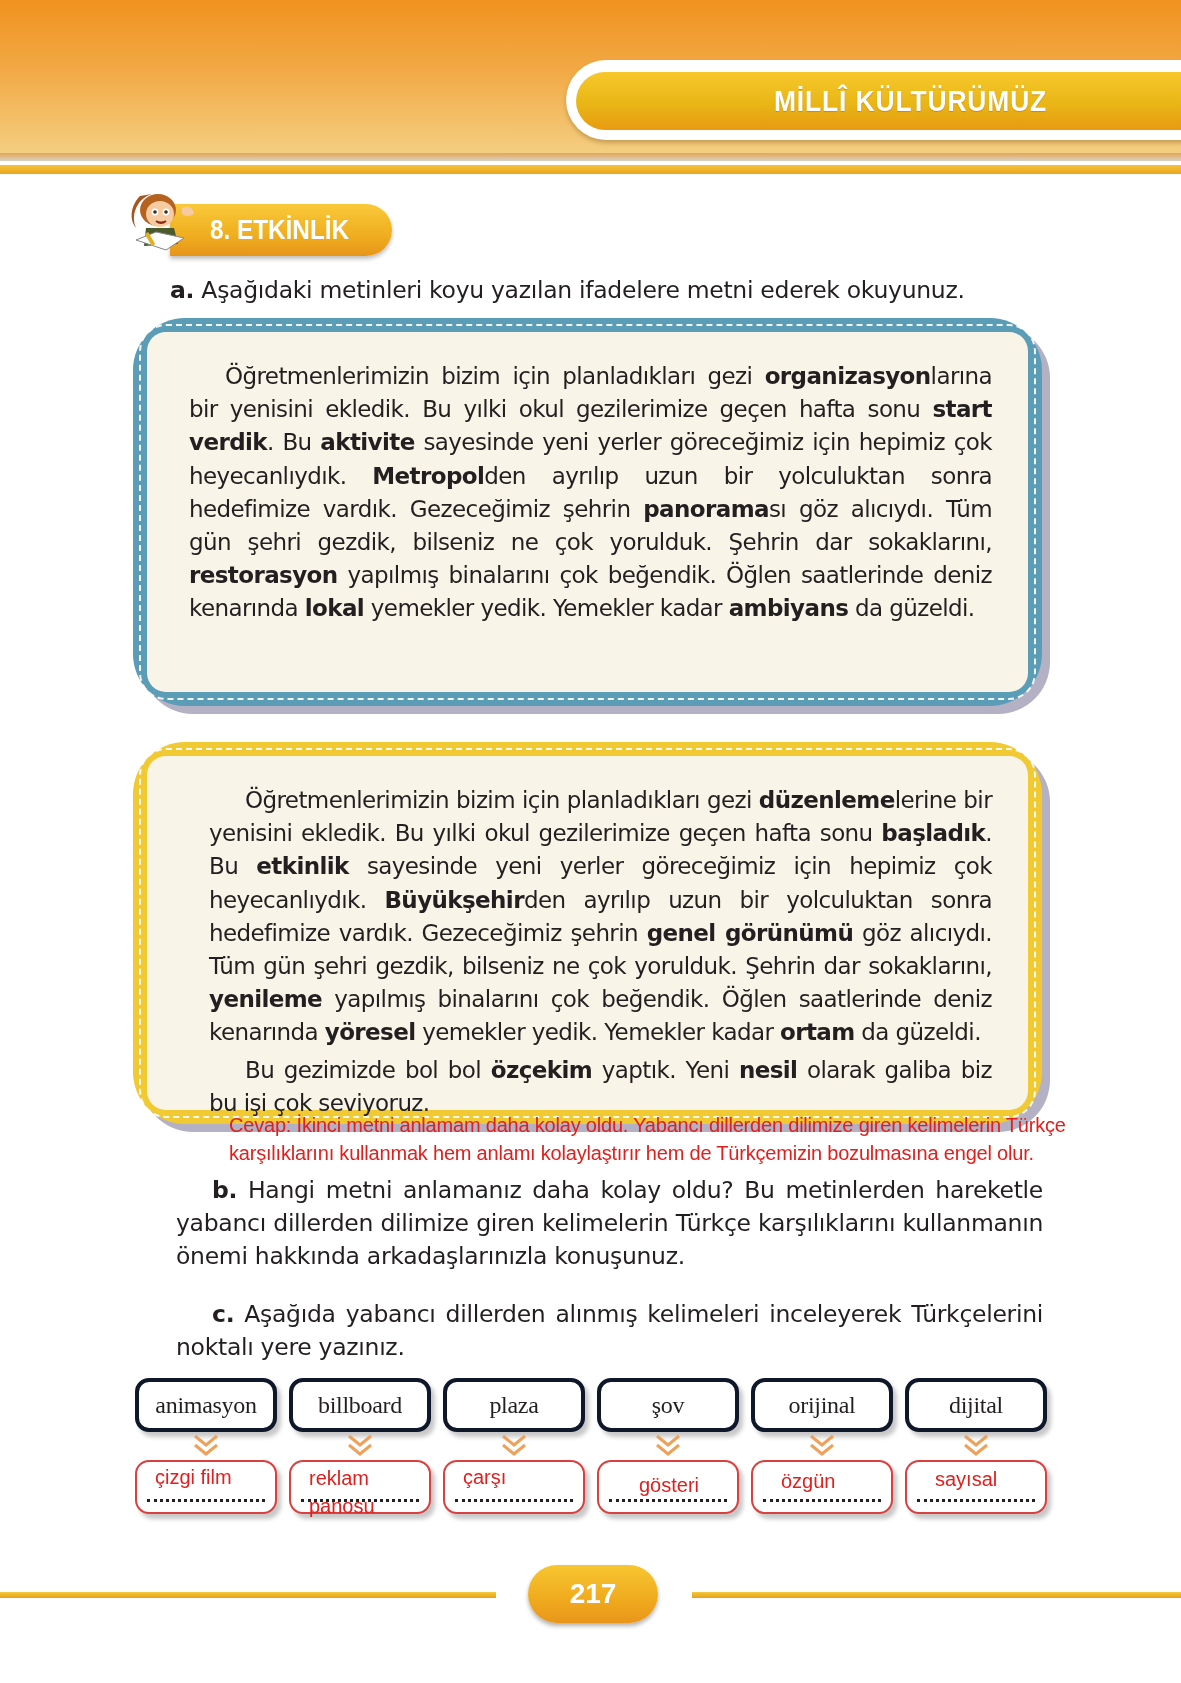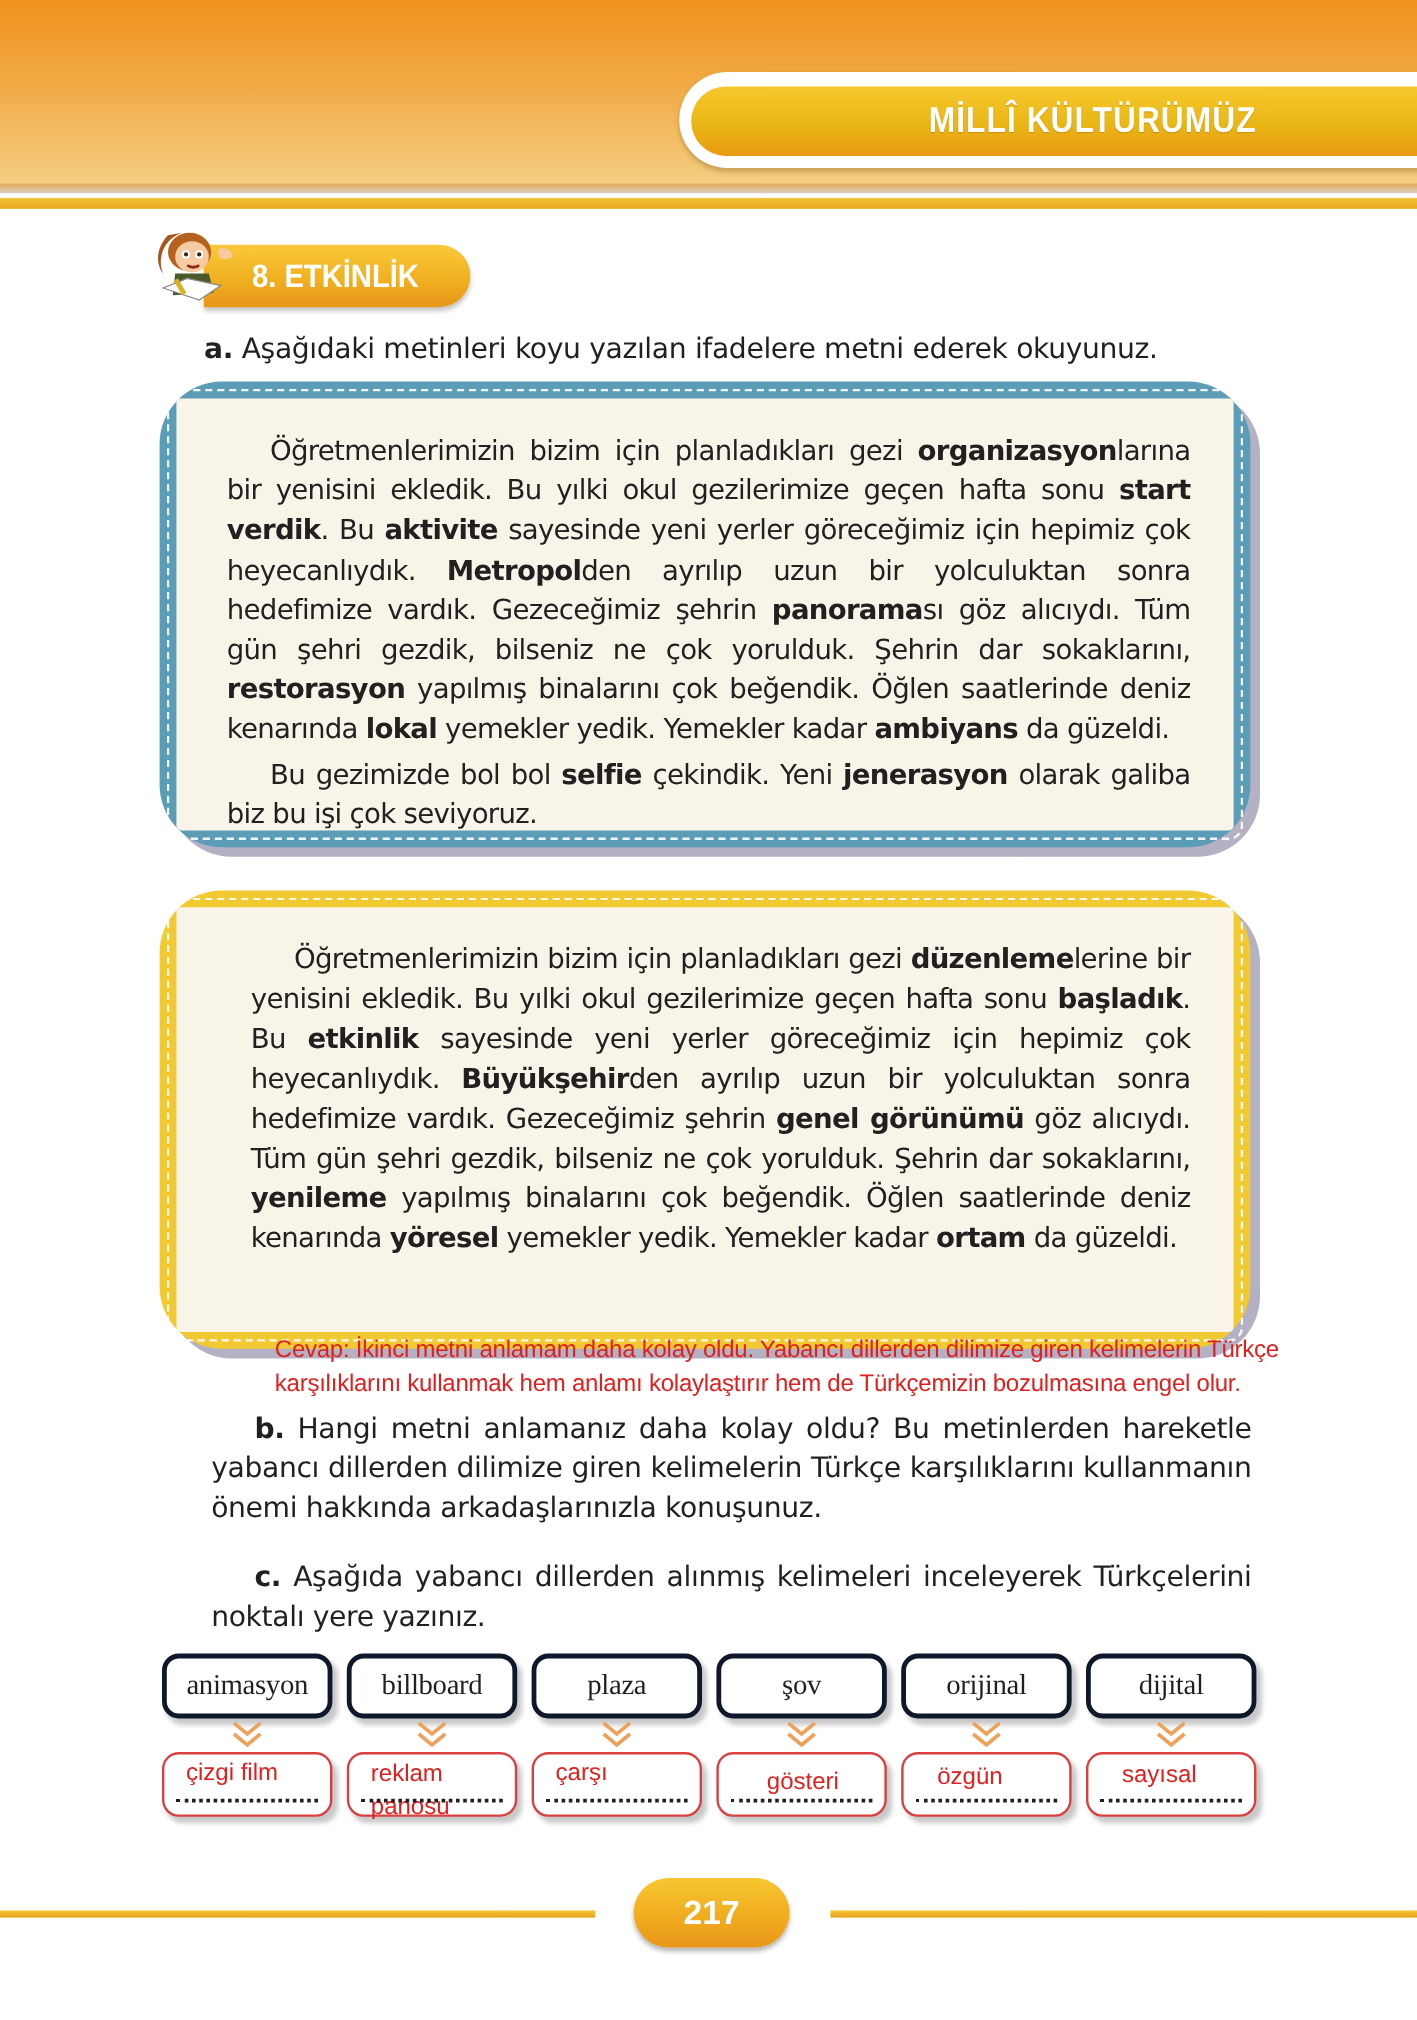--- a/index.html
+++ b/index.html
@@ -59,21 +59,21 @@
   }
   .qtext b.label { font-weight: bold; }
   .qa { left: 170px; top: 274px; width: 840px; }
 
   
   .passage-box {
     position: absolute; left: 133px; width: 909px; border-radius: 52px;
     box-shadow: 8px 8px 0 #b3b1c3;
   }
   .passage-inner {
-    position: absolute; inset: 14px; border-radius: 4px; background: #f8f5e8;
+    position: absolute; inset: 14px; border-radius: 19px; background: #f8f5e8;
     outline: 2px dashed rgba(255,255,255,0.9); outline-offset: 6px;
   }
   .box-blue { top: 318px; height: 388px; background: #5b9db7; }
   .box-yellow { top: 742px; height: 382px; background: #f1c933; }
   .passage-text {
     position: absolute; left: 42px; right: 36px; top: 28px;
     font-family: "DejaVu Sans", sans-serif; font-size: 23px; line-height: 33.2px;
     text-align: justify; letter-spacing: -0.6px; color: #231f20;
   }
   .passage-text p { text-indent: 36px; }
@@ -164,29 +164,29 @@
 </svg>
 
 <div class="qtext qa">
   <b class="label">a.</b><span> Aşağıdaki metinleri koyu yazılan ifadelere metni ederek okuyunuz.</span>
 </div>
 
 <div class="passage-box box-blue">
   <div class="passage-inner">
     <div class="passage-text">
       <p><span>Öğretmenlerimizin bizim için planladıkları gezi </span><b>organizasyon</b><span>larına bir yenisini ekledik. Bu yılki okul gezilerimize geçen hafta sonu </span><b>start verdik</b><span>. Bu </span><b>aktivite</b><span> sayesinde yeni yerler göreceğimiz için hepimiz çok heyecanlıydık. </span><b>Metropol</b><span>den ayrılıp uzun bir yolculuktan sonra hedefimize vardık. Gezeceğimiz şehrin </span><b>panorama</b><span>sı göz alıcıydı. Tüm gün şehri gezdik, bilseniz ne çok yorulduk. Şehrin dar sokaklarını, </span><b>restorasyon</b><span> yapılmış binalarını çok beğendik. Öğlen saatlerinde deniz kenarında </span><b>lokal</b><span> yemekler yedik. Yemekler kadar </span><b>ambiyans</b><span> da güzeldi.</span></p>
-      <p><span>Bu gezimizde bol bol </span><b>selfie</b><span> çekindik. Yeni </span><b>jenerasyon</b><span> olarak galiba biz bu işi çok seviyoruz.</span></p>
     </div>
   </div>
 </div>
 
 <div class="passage-box box-yellow">
   <div class="passage-inner">
     <div class="passage-text">
       <p><span>Öğretmenlerimizin bizim için planladıkları gezi </span><b>düzenleme</b><span>lerine bir yenisini ekledik. Bu yılki okul gezilerimize geçen hafta sonu </span><b>başladık</b><span>. Bu </span><b>etkinlik</b><span> sayesinde yeni yerler göreceğimiz için hepimiz çok heyecanlıydık. </span><b>Büyükşehir</b><span>den ayrılıp uzun bir yolculuktan sonra hedefimize vardık. Gezeceğimiz şehrin </span><b>genel görünümü</b><span> göz alıcıydı. Tüm gün şehri gezdik, bilseniz ne çok yorulduk. Şehrin dar sokaklarını, </span><b>yenileme</b><span> yapılmış binalarını çok beğendik. Öğlen saatlerinde deniz kenarında </span><b>yöresel</b><span> yemekler yedik. Yemekler kadar </span><b>ortam</b><span> da güzeldi.</span></p>
+      <p><span>Bu gezimizde bol bol </span><b>özçekim</b><span> yaptık. Yeni </span><b>nesil</b><span> olarak galiba biz bu işi çok seviyoruz.</span></p>
     </div>
   </div>
 </div>
 
 <div class="answer-text">Cevap: İkinci metni anlamam daha kolay oldu. Yabancı dillerden dilimize giren kelimelerin Türkçe karşılıklarını kullanmak hem anlamı kolaylaştırır hem de Türkçemizin bozulmasına engel olur.</div>
 
 <div class="qtext qb">
   <p><b class="label">b.</b><span> Hangi metni anlamanız daha kolay oldu? Bu metinlerden hareketle yabancı dillerden dilimize giren kelimelerin Türkçe karşılıklarını kullanmanın önemi hakkında arkadaşlarınızla konuşunuz.</span></p>
 </div>
 

